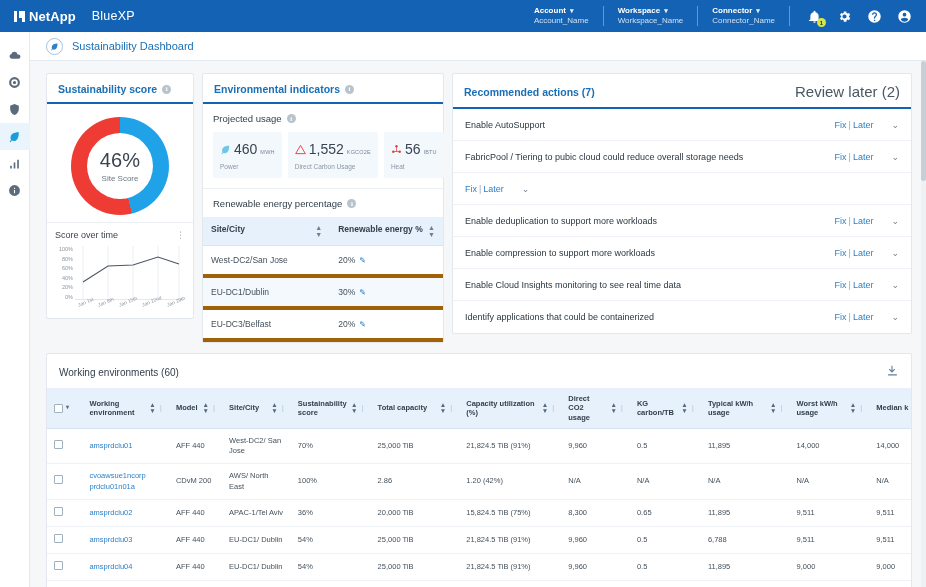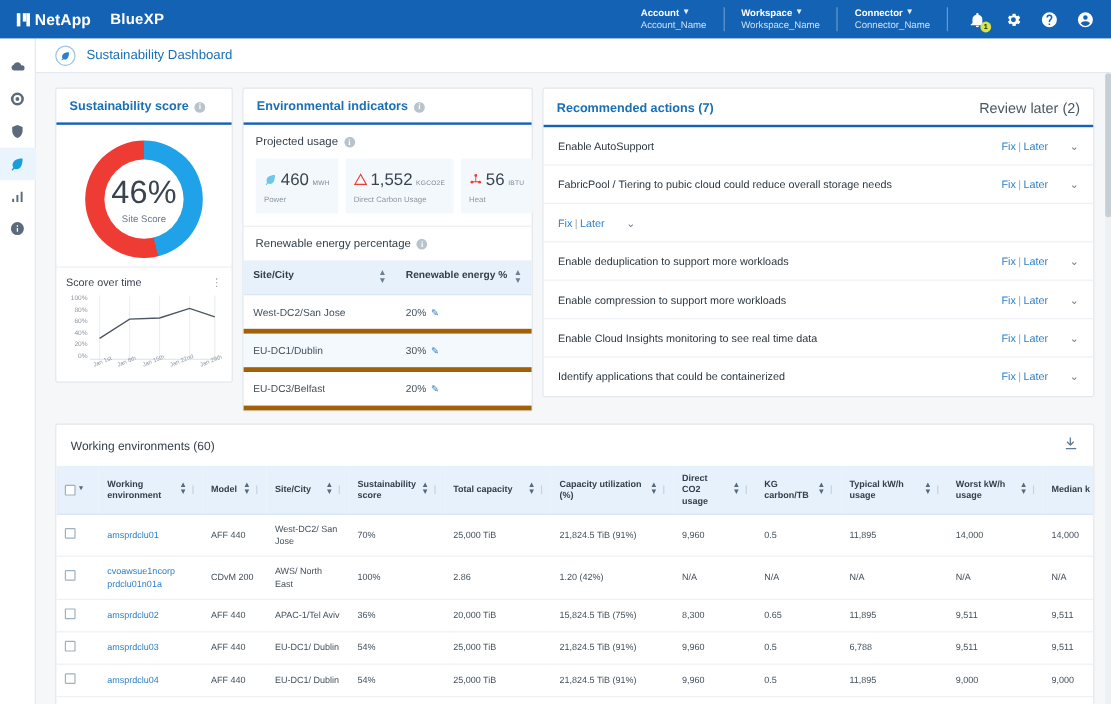--- a/index.html
+++ b/index.html
@@ -16,21 +16,21 @@
     height: 32px; background: #1462b3; display: flex; align-items: center;
     padding: 0 14px; color: #fff; position: relative;
   }
   .brand { display: flex; align-items: center; gap: 7px; }
   .netapp-logo { display: flex; align-items: center; gap: 4px; font-weight: bold; font-size: 13px; letter-spacing: .1px; }
   .netapp-mark { width: 11px; height: 11px; position: relative; display:inline-block; }
   .netapp-mark i { position: absolute; background: #fff; width: 3px; top: 0; bottom: 0; display:block; }
   .netapp-mark i:nth-child(1){ left: 0; }
   .netapp-mark i:nth-child(2){ left: 4.5px; height: 7px; }
   .netapp-mark i:nth-child(3){ left: 8px; }
-  .bluexp { font-size: 12.5px; font-weight: bold; margin-left: 9px; letter-spacing:.2px;}
+  .bluexp { font-size: 12.5px; font-weight: normal; margin-left: 9px; letter-spacing:.2px;}
 
   .top-right { margin-left: auto; display: flex; align-items: center; height: 100%; }
   .ctx-group { display: flex; align-items: center; height: 100%; }
   .ctx { padding: 0 14px; line-height: 1.25; position: relative; }
   .ctx .ctx-top { font-size: 8px; display: flex; align-items: center; gap: 4px; font-weight: bold; }
   .ctx .ctx-sub { font-size: 8px; color: #cfe0f2; }
   .caret { font-size: 7px; opacity: .9; }
   .divider-v { width: 1px; height: 20px; background: rgba(255,255,255,.35); }
   .icon-group { display: flex; align-items: center; gap: 14px; padding-left: 16px; }
   .tb-icon { width: 16px; height: 16px; position: relative; display:flex; align-items:center; justify-content:center; cursor:pointer;}
@@ -79,33 +79,33 @@
   .card-title-bar {
     padding: 9px 11px 7px 11px; border-bottom: 2px solid #1462b3;
     display: flex; align-items: center; justify-content: space-between;
   }
   .card-title { font-size: 10.5px; font-weight: bold; color: #1a6fb5; display: flex; align-items: center; gap: 5px; }
   .info-dot {
     width: 9px; height: 9px; border-radius: 50%; background: #b9c3cc; color: #fff;
     font-size: 7px; font-weight: bold; display: inline-flex; align-items: center; justify-content: center;
     font-family: "Liberation Serif", serif;
   }
-  .review-later { font-size: 12px; color: #4a5864; text-align: right; }
+  .review-later { font-size: 15px; color: #4a5864; text-align: right; }
 
   
   .card-sust { width: 148px; }
   .donut-wrap { height: 118px; display: flex; align-items: center; justify-content: center; padding-top: 6px; }
   .donut { position: relative; width: 98px; height: 98px; border-radius: 50%;
     background: conic-gradient(#1fa2e8 0deg 166deg, #ee3b33 166deg 360deg); }
   .donut::after {
     content: ''; position: absolute; inset: 16px; background: #fff; border-radius: 50%;
   }
   .donut-label { position: absolute; inset: 0; display: flex; flex-direction: column;
     align-items: center; justify-content: center; z-index: 2; }
-  .donut-pct { font-size: 27px; color: #3a4450; letter-spacing: .2px; }
+  .donut-pct { font-size: 20px; color: #3a4450; letter-spacing: .2px; }
   .donut-sub { font-size: 8px; color: #6b7886; margin-top: 2px; }
 
   .score-over-time { border-top: 1px solid #eceff3; padding: 7px 8px 10px 8px; }
   .sot-head { display: flex; justify-content: space-between; align-items: center; font-size: 9px; color: #3a4450; }
   .kebab { color: #9aa7b4; font-size: 9px; letter-spacing: 0; line-height: 6px; }
   .spark { display: flex; margin-top: 6px; }
   .y-axis { display: flex; flex-direction: column; justify-content: space-between; font-size: 5.5px; color: #8b96a2;
     height: 54px; text-align: right; width: 20px; padding-right: 2px; }
   .plot { position: relative; flex: 1; height: 54px; }
   .plot svg { display: block; }

